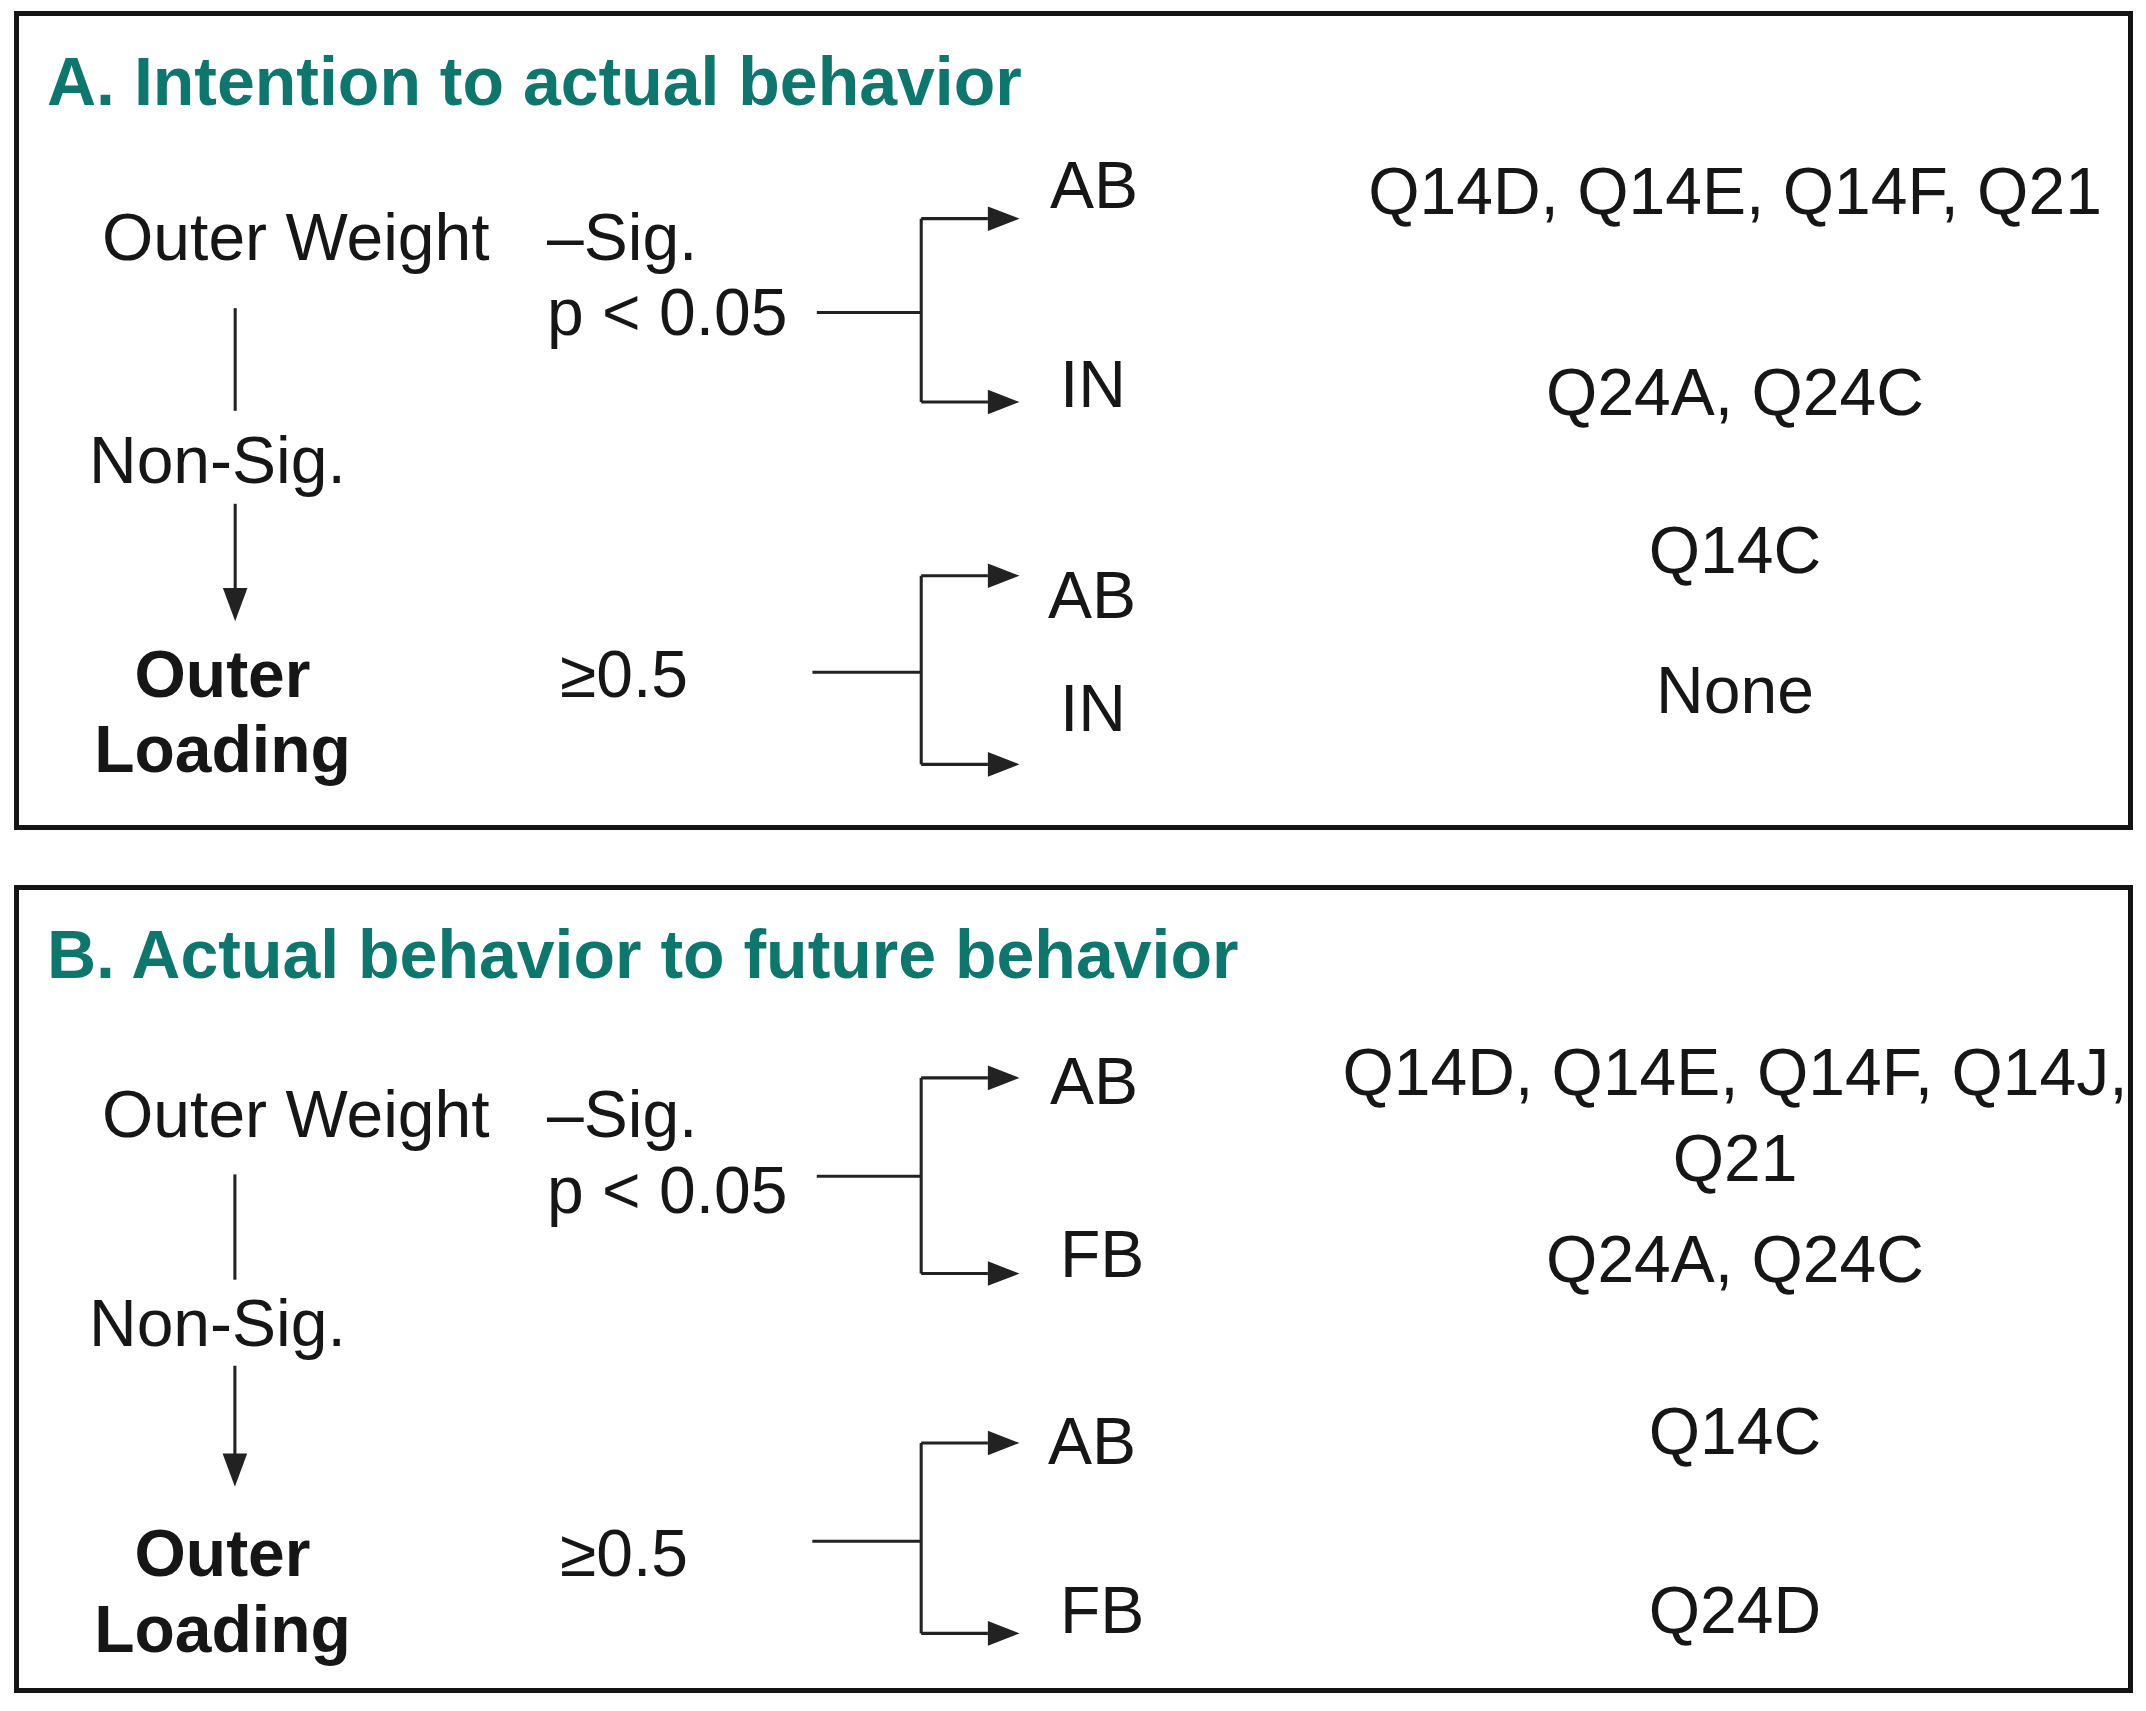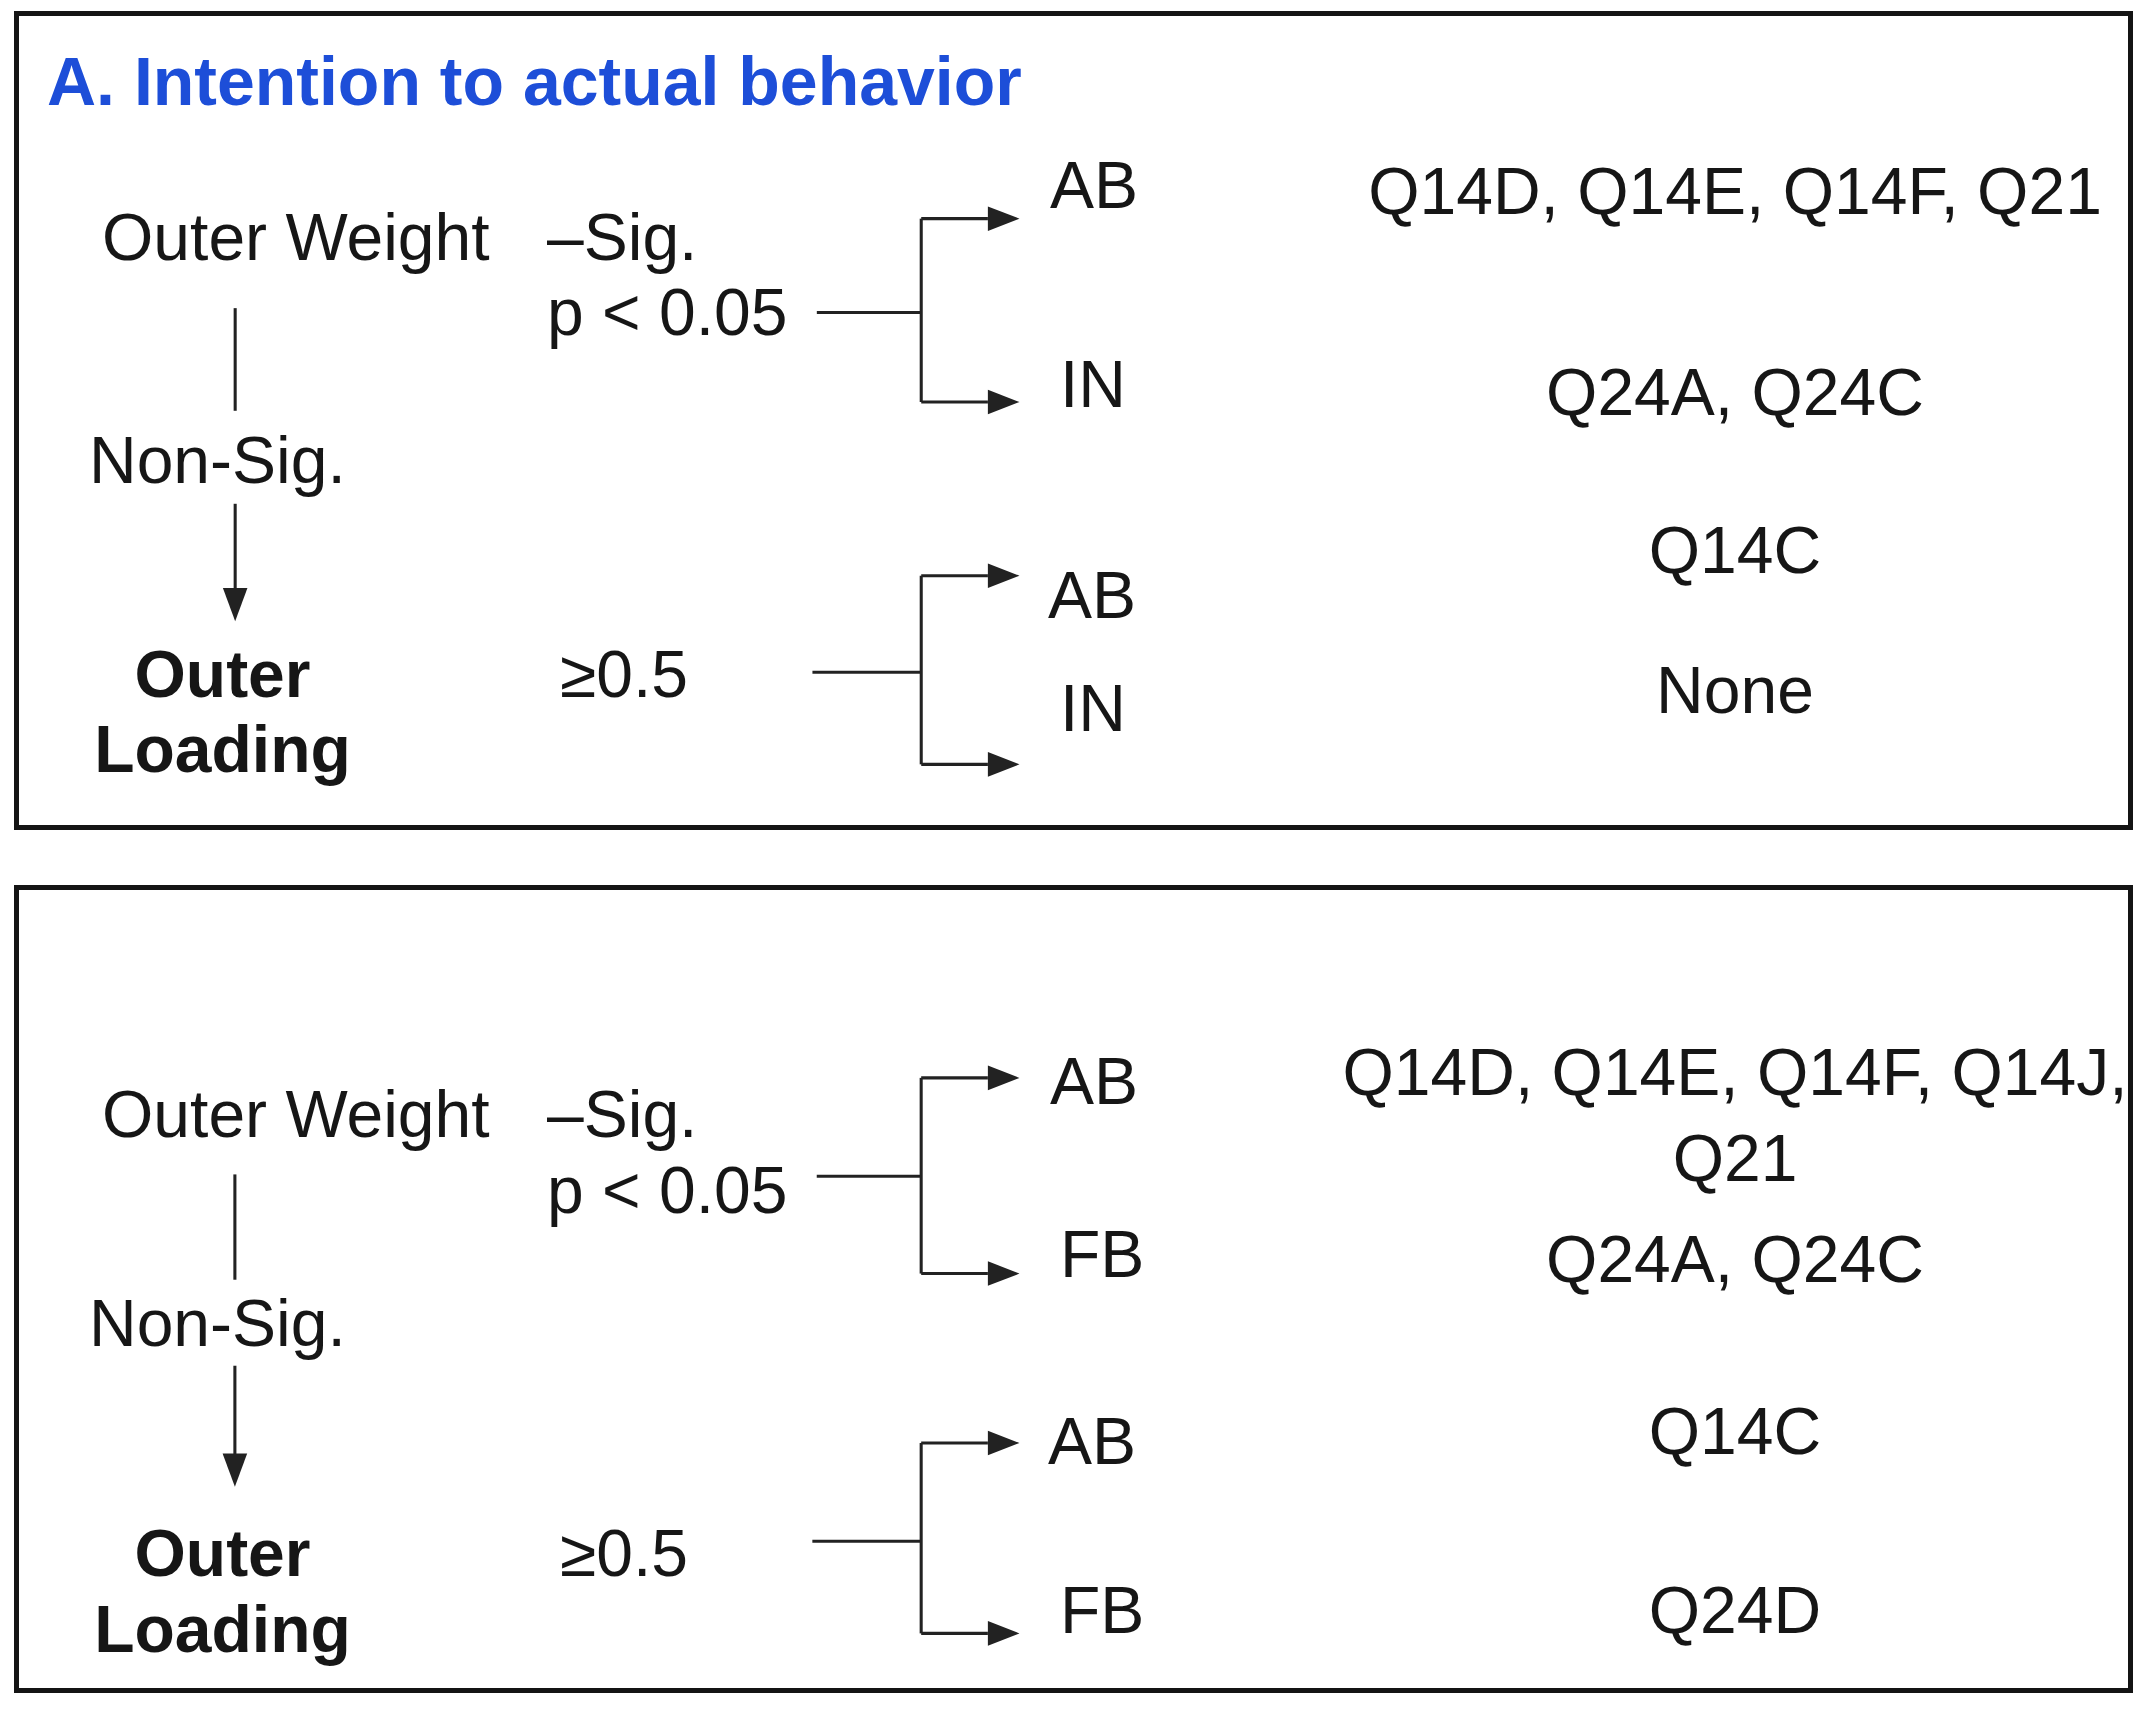--- a/index.html
+++ b/index.html
@@ -6,21 +6,21 @@
   .canvas{
     position:relative;width:2146px;height:1712px;background:#ffffff;
     font-family:"Liberation Sans",sans-serif;color:#141414;overflow:hidden;
   }
   .panel{
     position:absolute;left:14px;width:2119px;background:#ffffff;
     border:5.3px solid #141414;box-sizing:border-box;
   }
   .txt{position:absolute;font-size:66px;line-height:1.15;white-space:nowrap;color:#161616;}
   .b{font-weight:normal;}
-  .title{position:absolute;font-size:68px;font-weight:bold;line-height:1.15;white-space:nowrap;color:#1d4ed8;}
+  .title{position:absolute;font-size:68px;font-weight:bold;line-height:1.15;white-space:nowrap;color:#0f766e;}
   .pre{white-space:pre-line;}
   .ctr{left:1264px;width:904px;text-align:center;white-space:pre-line;line-height:1.3;}
   .ctr2{left:28px;width:351px;text-align:center;font-weight:bold;}
   .connectors{position:absolute;left:0;top:0;pointer-events:none;}
   .connectors path{stroke:#222222;stroke-width:3.5;fill:none;}
   .connectors polygon{fill:#222222;stroke:none;}
 </style>
 </head>
 <body>
 
@@ -108,20 +108,21 @@
       <g>
         <path d="M904 742 H1028"></path>
         <path d="M1028 630 V847"></path>
         <path d="M1028 630 H1104"></path>
         <path d="M1028 847 H1104"></path>
         <polygon points="1140,630 1104,616 1104,644"></polygon>
         <polygon points="1140,847 1104,833 1104,861"></polygon>
       </g>
     </svg>
 
+    <div class="title" style="left:28px;top:24.6px;">B. Actual behavior to future behavior</div>
 
     <div class="txt" style="left:83px;top:187px;">Outer Weight</div>
 
     <div class="txt b" style="left:528px;top:187px;">
       <div>–Sig.</div>
       <div>p &lt; 0.05</div>
     </div>
 
     <div class="txt" style="left:1031px;top:154px;">AB</div>
     <div class="txt ctr" style="top:140px;">Q14D, Q14E, Q14F, Q14J,

